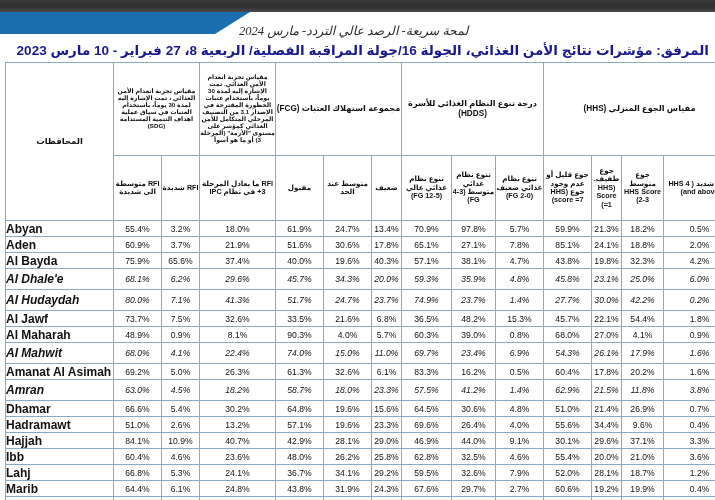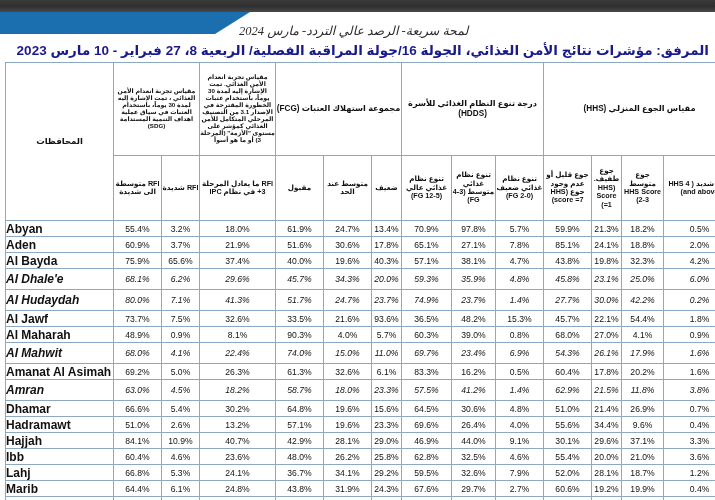--- a/index.html
+++ b/index.html
@@ -268,21 +268,21 @@
           <td class="num">42.2%</td>
           <td class="num">0.2%</td>
         </tr>
         <tr class="r-normal">
           <td class="gov-name">Al Jawf</td>
           <td class="num">73.7%</td>
           <td class="num">7.5%</td>
           <td class="num">32.6%</td>
           <td class="num">33.5%</td>
           <td class="num">21.6%</td>
-          <td class="num">93.6%</td>
+          <td class="num">6.8%</td>
           <td class="num">36.5%</td>
           <td class="num">48.2%</td>
           <td class="num">15.3%</td>
           <td class="num">45.7%</td>
           <td class="num">22.1%</td>
           <td class="num">54.4%</td>
           <td class="num">1.8%</td>
         </tr>
         <tr class="r-normal">
           <td class="gov-name">Al Maharah</td>

